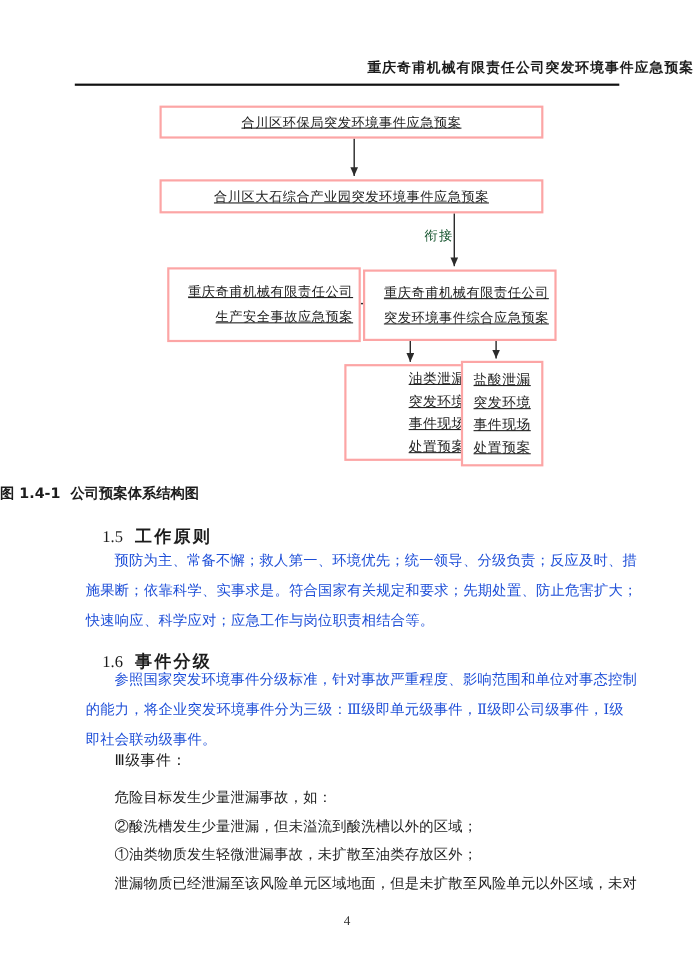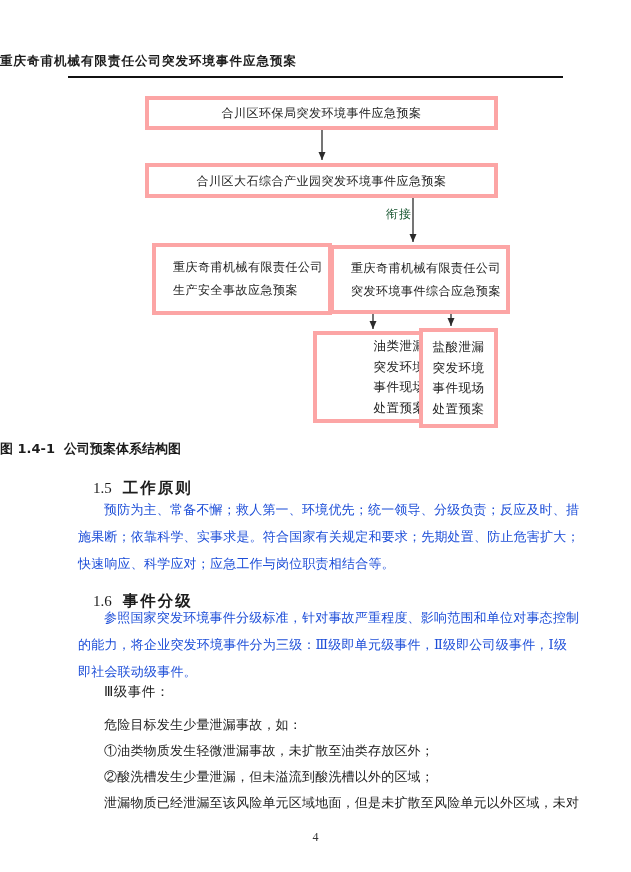--- a/index.html
+++ b/index.html
@@ -2,31 +2,31 @@
 <html><head>
 <meta charset="utf-8">
 <style>
   html,body{margin:0;padding:0;background:#888;}
   .page{
     position:relative;width:631px;height:872px;margin:0 auto;background:#ffffff;
     font-family:"Liberation Serif","DejaVu Serif",serif;color:#1c1c1c;overflow:hidden;
   }
   
   .header-title{
-    position:absolute;top:53px;left:0;width:100%;text-align:left;
+    position:absolute;top:53px;left:0;width:100%;text-align:right;
     font-size:12.5px;font-weight:bold;letter-spacing:1px;
   }
   .header-rule{position:absolute;top:76px;left:68px;width:495px;height:2px;background:#111;}
   
   .flowchart{position:absolute;top:0;left:0;width:631px;height:440px;}
   .connectors{position:absolute;top:0;left:0;}
   .fbox{
-    position:absolute;border:4px solid #fca5a5;background:#fff;
-    display:flex;align-items:center;justify-content:center;text-align:left;
-    white-space:pre-line;font-size:12px;line-height:19px;letter-spacing:0.5px;color:#222;
+    position:absolute;border:2px solid #fca5a5;background:#fff;
+    display:flex;align-items:center;justify-content:center;text-align:right;
+    white-space:pre-line;font-size:12px;line-height:19px;letter-spacing:0.5px;color:#222;text-decoration:underline;
   }
   .fbox.wide{line-height:12px;}
   .fbox.mid{line-height:23px;padding-left:12px;}
   .fbox.small{line-height:20.5px;font-size:12.5px;}
   .link-label{position:absolute;left:386px;top:206px;font-size:12px;color:#14532d;letter-spacing:1px;}
   .fig-caption{
     position:absolute;top:440px;left:0;width:100%;text-align:left;
     font-size:13px;font-weight:bold;white-space:pre;
     font-family:"DejaVu Sans","Liberation Sans",sans-serif;
   }
@@ -103,20 +103,20 @@
   <div class="sec-heading" style="top:574px;">
     <span class="num">1.6</span><span class="ttl">事件分级</span>
   </div>
   <div class="body-block" style="top:604px;">参照国家突发环境事件分级标准，针对事故严重程度、影响范围和单位对事态控制
 的能力，将企业突发环境事件分为三级：Ⅲ级即单元级事件，Ⅱ级即公司级事件，Ⅰ级
 即社会联动级事件。</div>
 
   <div class="level3">
     <div class="level3-heading">Ⅲ级事件：</div>
     <div class="level3-line">危险目标发生少量泄漏事故，如：</div>
+    <div class="level3-line">②酸洗槽发生少量泄漏，但未溢流到酸洗槽以外的区域；</div>
     <div class="level3-line">①油类物质发生轻微泄漏事故，未扩散至油类存放区外；</div>
-    <div class="level3-line">②酸洗槽发生少量泄漏，但未溢流到酸洗槽以外的区域；</div>
     <div class="level3-line">泄漏物质已经泄漏至该风险单元区域地面，但是未扩散至风险单元以外区域，未对</div>
   </div>
 
   <div class="page-number">4</div>
 
 </div>
 
 </body></html>

